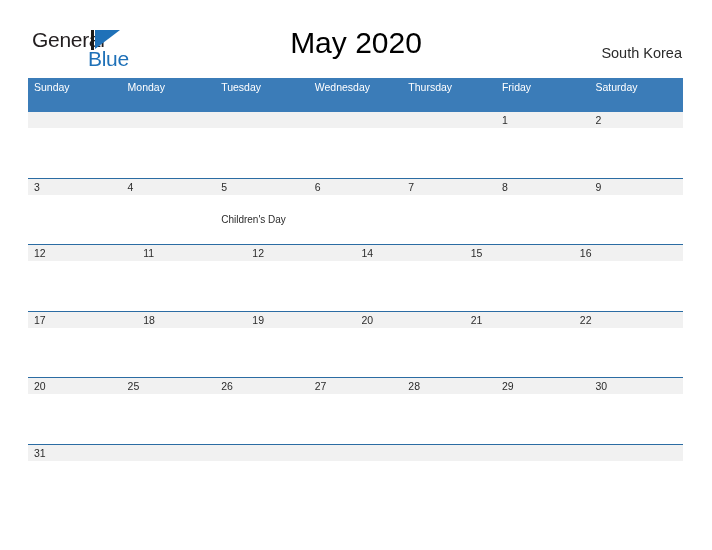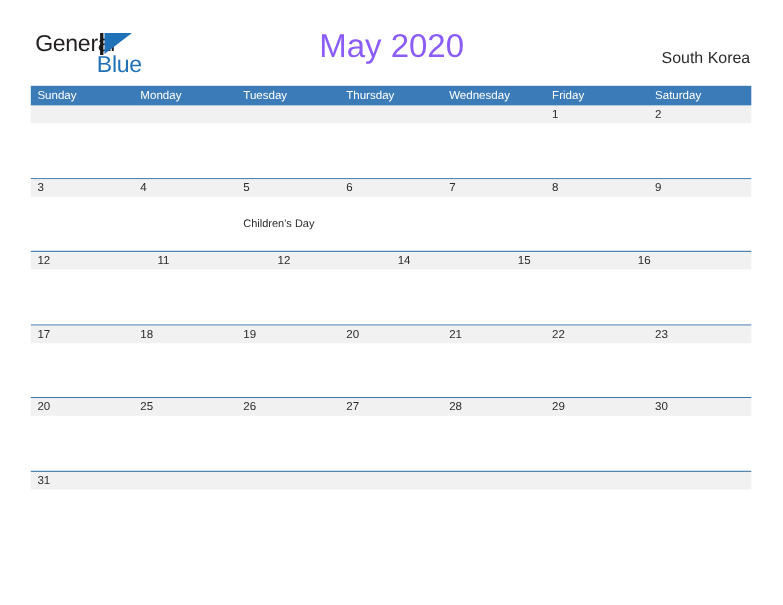--- a/index.html
+++ b/index.html
@@ -75,21 +75,21 @@
     color: #1f71b8;
     font-family: "Liberation Sans", sans-serif;
   }
   .title {
     position: absolute;
     left: 0;
     right: 0;
     top: 26px;
     text-align: center;
     font-size: 30px;
-    color: #8b5cf6;
+    color: #000000;
     font-family: "Liberation Sans", sans-serif;
     font-weight: normal;
     letter-spacing: 0px;
   }
   .region {
     position: absolute;
     right: 30px;
     top: 45px;
     font-size: 14.5px;
     color: #2b2b2b;
@@ -99,21 +99,21 @@
   
   .calendar {
     position: absolute;
     left: 28px;
     top: 78px;
     width: 655px;
   }
   .weekday-row {
     display: flex;
     background: #3b7cb8;
-    height: 18px;
+    height: 34px;
   }
   .weekday {
     flex: 1 1 0;
     color: #ffffff;
     font-size: 10.5px;
     line-height: 19px;
     padding-left: 6px;
     box-sizing: border-box;
     font-family: "Liberation Sans", sans-serif;
     white-space: nowrap;
@@ -189,22 +189,22 @@
     <div class="region">South Korea</div>
 
   </div>
 
   <div class="calendar">
 
     <div class="weekday-row">
       <div class="weekday">Sunday</div>
       <div class="weekday">Monday</div>
       <div class="weekday">Tuesday</div>
+      <div class="weekday">Wednesday</div>
       <div class="weekday">Thursday</div>
-      <div class="weekday">Wednesday</div>
       <div class="weekday">Friday</div>
       <div class="weekday">Saturday</div>
     </div>
 
     <div class="week-row first">
       <div class="day-cell">
           <span class="day-num"></span>
           <span class="day-event"></span>
         </div>
       <div class="day-cell">
@@ -309,24 +309,20 @@
           <span class="day-event"></span>
         </div>
       <div class="day-cell">
           <span class="day-num">21</span>
           <span class="day-event"></span>
         </div>
       <div class="day-cell">
           <span class="day-num">22</span>
           <span class="day-event"></span>
         </div>
-      <div class="day-cell">
-          <span class="day-num">23</span>
-          <span class="day-event"></span>
-        </div>
     </div>
 
     <div class="week-row">
       <div class="day-cell">
           <span class="day-num">20</span>
           <span class="day-event"></span>
         </div>
       <div class="day-cell">
           <span class="day-num">25</span>
           <span class="day-event"></span>

